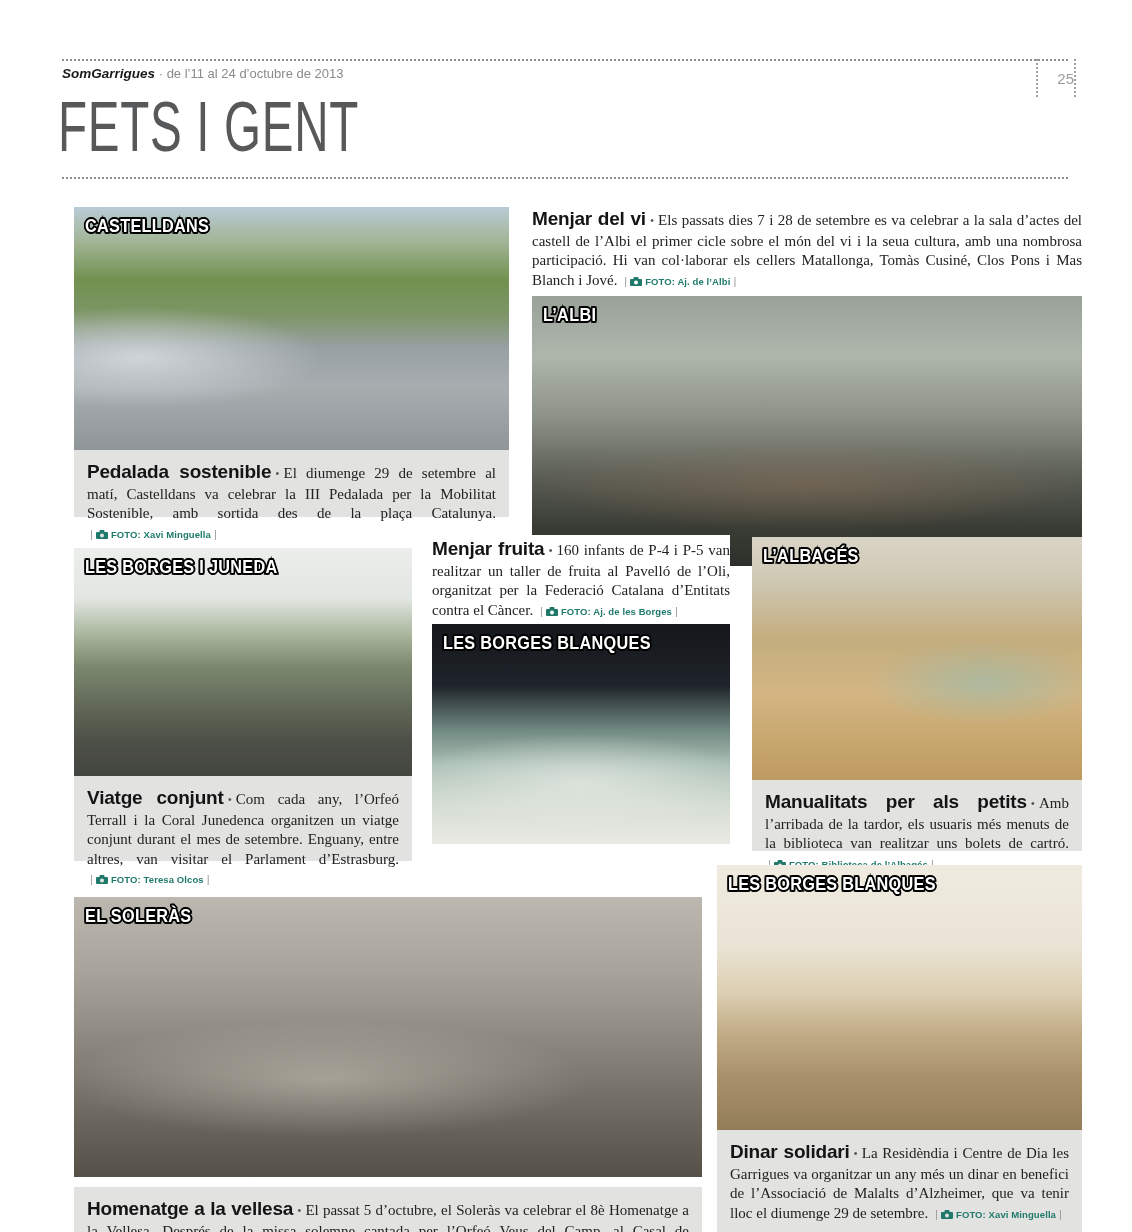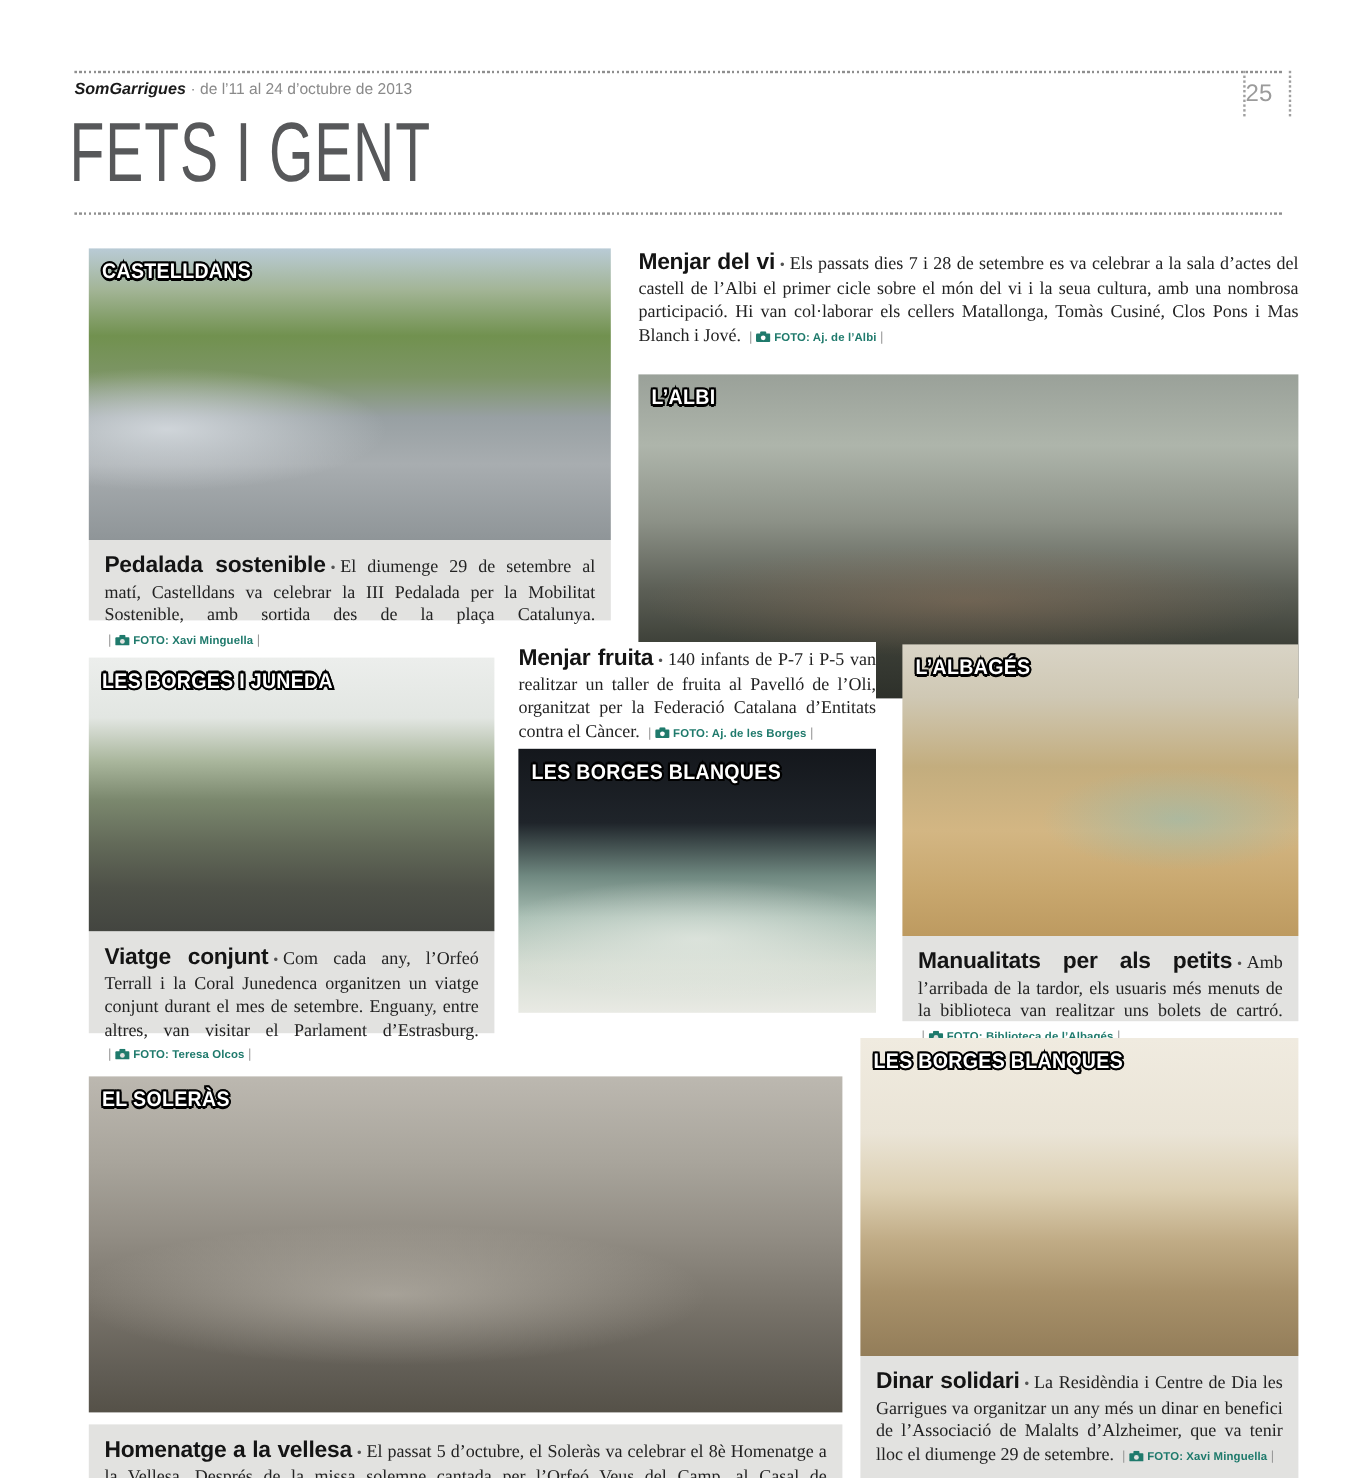--- a/index.html
+++ b/index.html
@@ -8,22 +8,22 @@
 
   
   .dotrule{position:absolute;height:2px;
     background-image:repeating-linear-gradient(90deg,#8f8f8f 0 2px,transparent 2px 4px);}
 
   
   .masthead{position:absolute;left:62px;top:66px;font-size:13px;color:#8a8a8a;}
   .brand{font-weight:bold;font-style:italic;color:#1a1a1a;font-size:13.5px;}
   .pagebox{position:absolute;left:1036px;top:59px;width:36px;height:38px;
     border-left:2px dotted #9f9f9f;border-right:2px dotted #9f9f9f;
-    display:flex;align-items:center;justify-content:flex-start;
-    color:#9b9b9b;font-size:20px;}
+    display:flex;align-items:center;justify-content:flex-end;
+    color:#9b9b9b;font-size:15px;}
 
   
   .section-title{position:absolute;left:58px;top:92px;
     font-family:"Liberation Sans",sans-serif;font-weight:300;
     font-size:70px;line-height:1;color:#57585a;letter-spacing:1px;
     transform:scaleX(0.68);transform-origin:left top;white-space:nowrap;}
 
   
   .card{position:absolute;padding-left:12px;}
   .photo{position:relative;width:100%;overflow:hidden;}
@@ -108,42 +108,42 @@
 
   <div class="card" style="left:520px;top:205px;width:550px;">
     <div class="caption on-white" style="min-height:72px;">
       <span class="headline">Menjar del vi</span><span class="bullet">•</span><span>Els passats dies 7 i 28 de setembre es va celebrar a la sala d’actes del castell de l’Albi el primer cicle sobre el món del vi i la seua cultura, amb una nombrosa participació. Hi van col·laborar els cellers Matallonga, Tomàs Cusiné, Clos Pons i Mas Blanch i Jové.</span>
       <span class="credit"><span class="pipe">|</span><svg class="cam" width="12" height="9" viewBox="0 0 12 9">
             <rect x="0" y="2" width="12" height="7" rx="1" fill="#1f7a6c"></rect>
             <rect x="3.5" y="0" width="5" height="3" rx="1" fill="#1f7a6c"></rect>
             <circle cx="6" cy="5.5" r="2" fill="#fff"></circle>
           </svg><span>FOTO: Aj. de l’Albi</span><span class="pipe">|</span></span>
     </div>
-    <div class="photo ph-albi" style="height:270px;margin-top:22px;">
+    <div class="photo ph-albi" style="height:270px;margin-top:6px;">
       <div class="photo-label">L’ALBI</div>
     </div>
   </div>
 
   <div class="card" style="left:62px;top:537px;width:338px;">
     <div class="photo ph-borgesjuneda" style="height:228px;margin-top:11px;">
       <div class="photo-label">LES BORGES I JUNEDA</div>
     </div>
     <div class="caption" style="height:67px;">
       <span class="headline">Viatge conjunt</span><span class="bullet">•</span><span>Com cada any, l’Orfeó Terrall i la Coral Junedenca organitzen un viatge conjunt durant el mes de setembre. Enguany, entre altres, van visitar el Parlament d’Estrasburg.</span>
       <span class="credit"><span class="pipe">|</span><svg class="cam" width="12" height="9" viewBox="0 0 12 9">
             <rect x="0" y="2" width="12" height="7" rx="1" fill="#1f7a6c"></rect>
             <rect x="3.5" y="0" width="5" height="3" rx="1" fill="#1f7a6c"></rect>
             <circle cx="6" cy="5.5" r="2" fill="#e2e2e0"></circle>
           </svg><span>FOTO: Teresa Olcos</span><span class="pipe">|</span></span>
     </div>
   </div>
 
   <div class="card" style="left:420px;top:535px;width:298px;">
     <div class="caption on-white" style="min-height:82px;">
-      <span class="headline">Menjar fruita</span><span class="bullet">•</span><span>140 infants de P-7 i P-5 van realitzar un taller de fruita al Pavelló de l’Oli, organitzat per la Federació Catalana d’Entitats contra el Càncer.</span>
+      <span class="headline">Menjar fruita</span><span class="bullet">•</span><span>160 infants de P-4 i P-5 van realitzar un taller de fruita al Pavelló de l’Oli, organitzat per la Federació Catalana d’Entitats contra el Càncer.</span>
       <span class="credit"><span class="pipe">|</span><svg class="cam" width="12" height="9" viewBox="0 0 12 9">
             <rect x="0" y="2" width="12" height="7" rx="1" fill="#1f7a6c"></rect>
             <rect x="3.5" y="0" width="5" height="3" rx="1" fill="#1f7a6c"></rect>
             <circle cx="6" cy="5.5" r="2" fill="#fff"></circle>
           </svg><span>FOTO: Aj. de les Borges</span><span class="pipe">|</span></span>
     </div>
     <div class="photo ph-kids-fruit" style="height:220px;margin-top:4px;">
       <div class="photo-label">LES BORGES BLANQUES</div>
     </div>
   </div>

